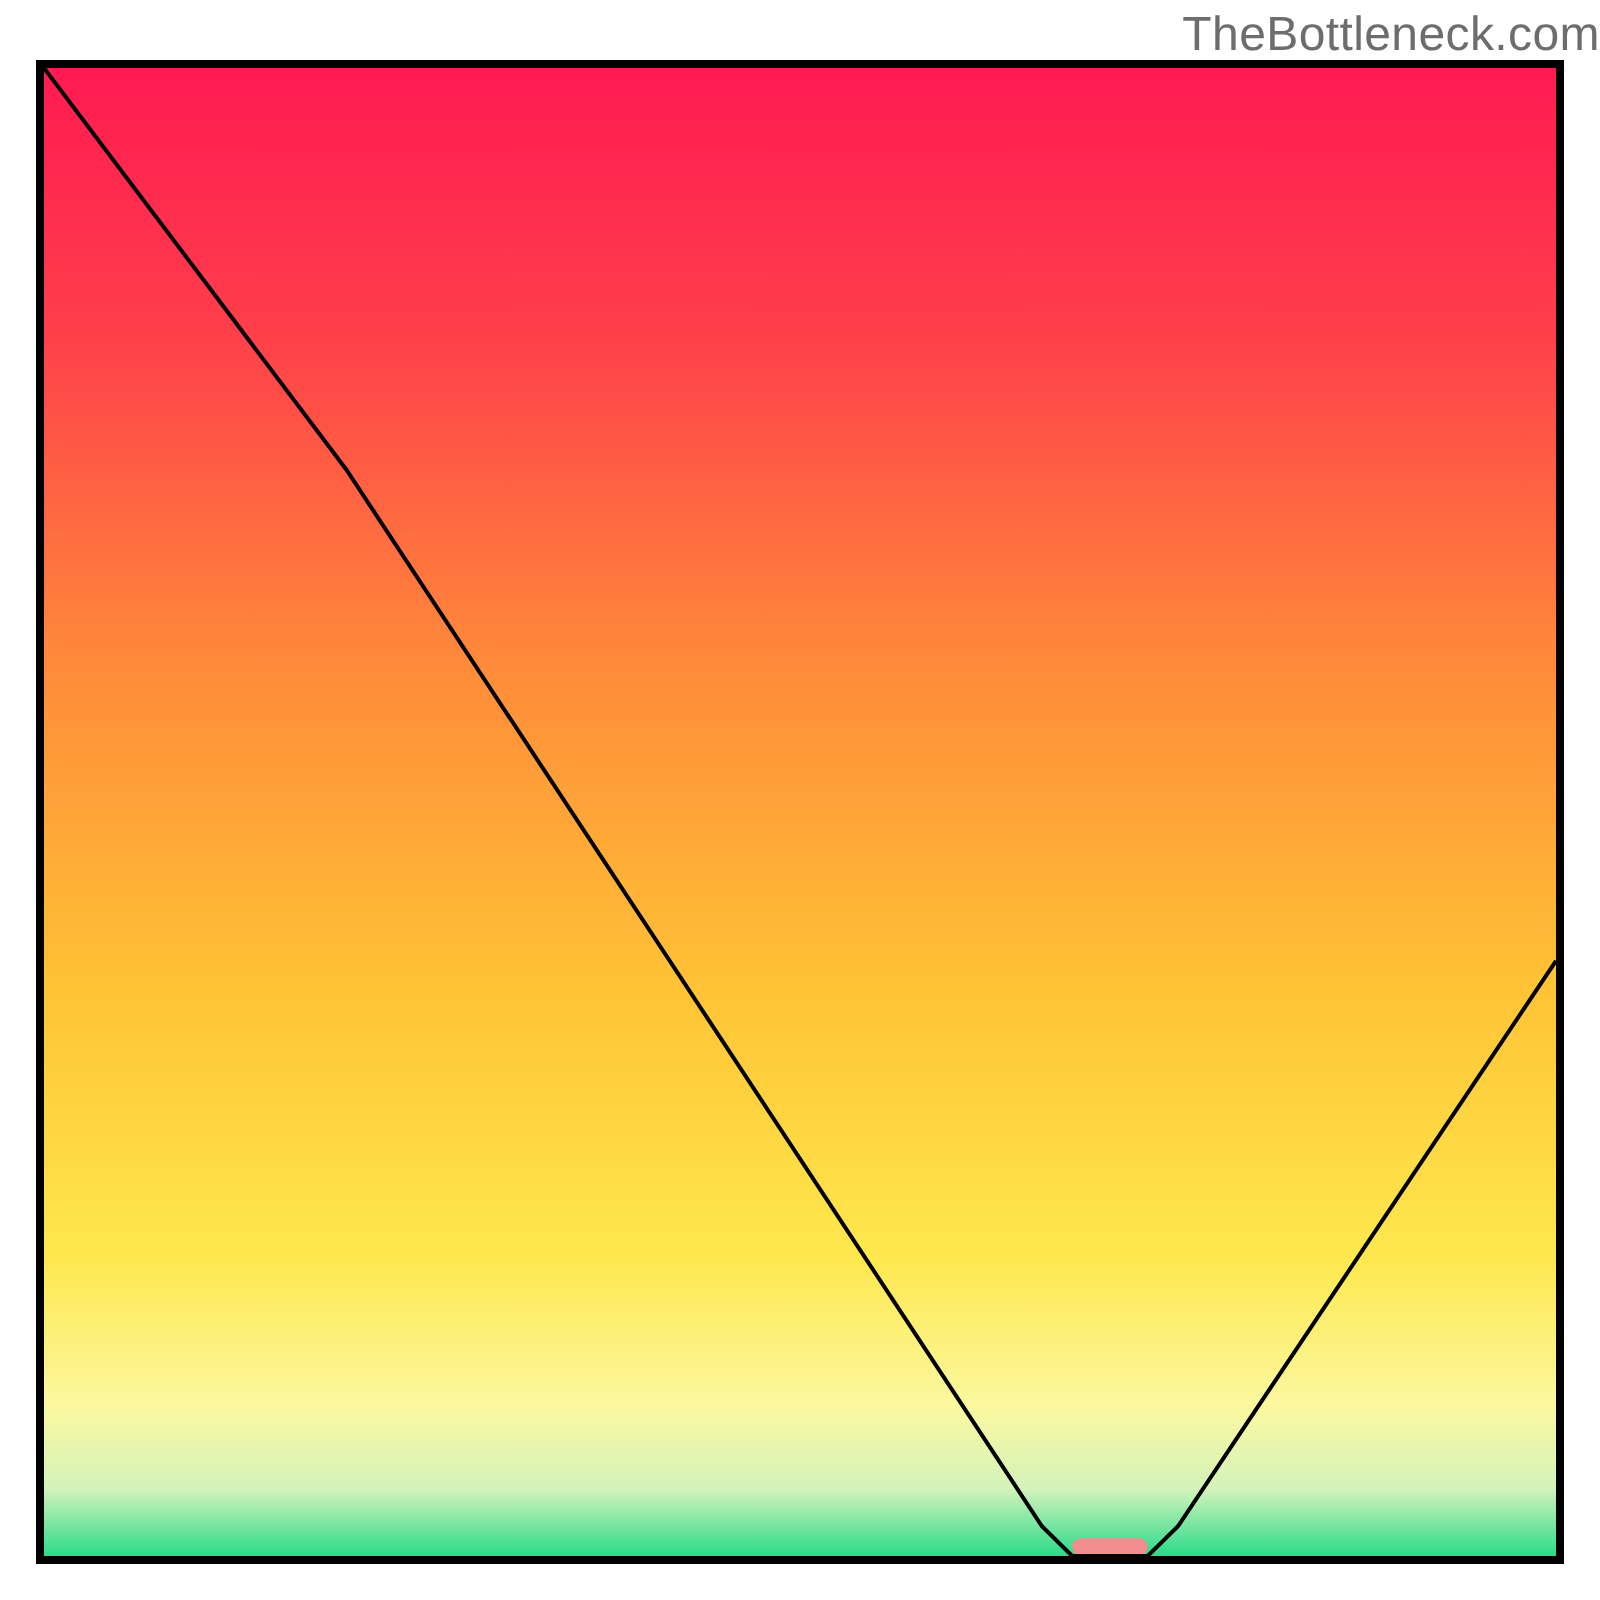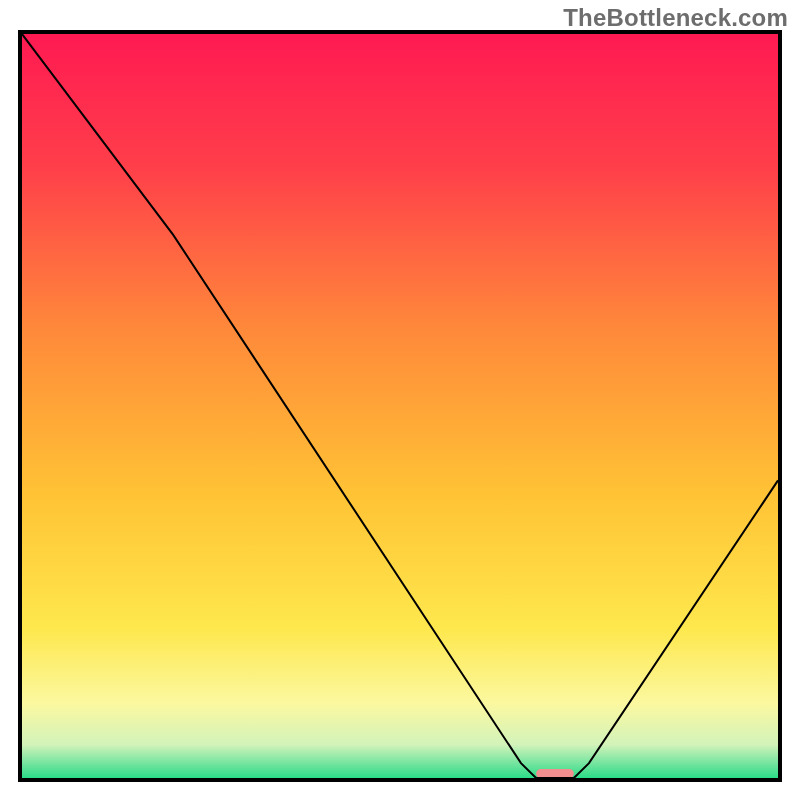--- a/index.html
+++ b/index.html
@@ -12,23 +12,23 @@
     overflow: hidden;
   }
   .wrap {
     position: relative;
     width: 800px;
     height: 800px;
   }
   .watermark {
     position: absolute;
     top: 4px;
-    right: 12px;
+    right: 0;
     font-size: 24px;
-    font-weight: 700;
+    font-weight: 400;
     color: #6d6d6d;
     letter-spacing: 0.2px;
     z-index: 5;
   }
   .frame {
     position: absolute;
     left: 18px;
     top: 30px;
     width: 764px;
     height: 752px;

